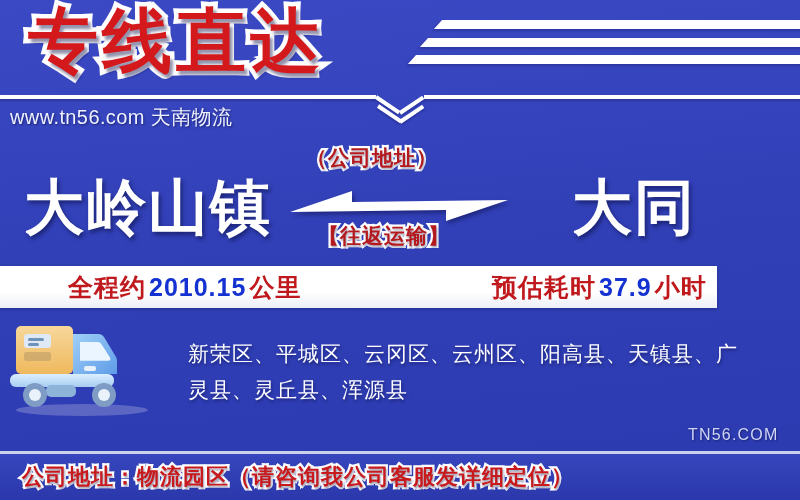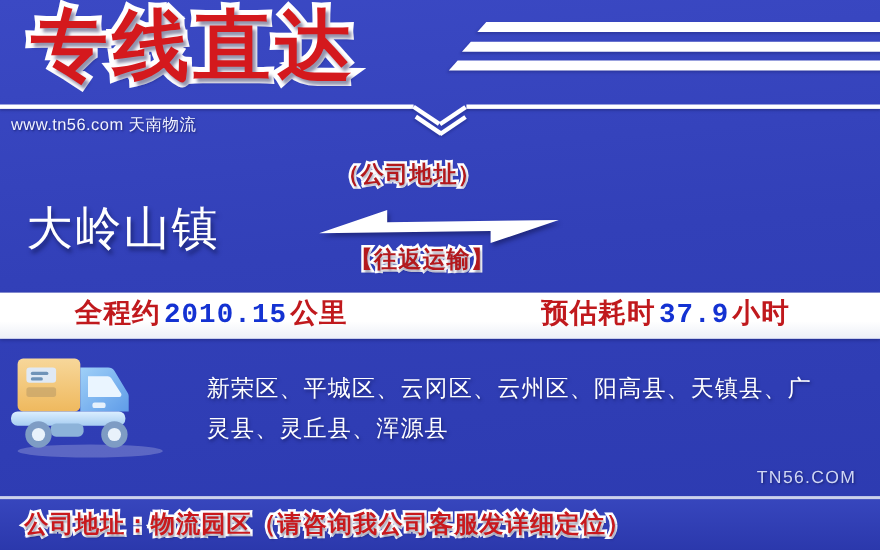--- a/index.html
+++ b/index.html
@@ -53,32 +53,32 @@
     position:absolute;width:28px;height:4px;background:#fff;transform-origin:left center;
     box-shadow:0 2px 2px rgba(10,14,70,.2);
   }
   .chev.a{left:376px;top:95px;transform:rotate(34deg);}
   .chev.b{left:400px;top:111px;transform:rotate(-34deg);}
   .chev.c{left:378px;top:104px;transform:rotate(34deg);}
   .chev.d{left:400px;top:120px;transform:rotate(-34deg);}
 
   .site{
     position:absolute;left:10px;top:104px;
-    font-size:15px;color:#f0f2ff;letter-spacing:.4px;
+    font-size:20px;color:#f0f2ff;letter-spacing:.4px;
     text-shadow:1px 1px 2px rgba(10,14,70,.6);
     white-space:nowrap;
   }
 
   
   #route{position:absolute;left:0;top:150px;width:800px;height:115px;}
 
   .city{
     position:absolute;top:0;
-    font-size:42px;line-height:115px;
-    color:#ffffff;font-weight:normal;letter-spacing:2px;
+    font-size:60px;line-height:115px;
+    color:#ffffff;font-weight:bold;letter-spacing:2px;
     text-shadow:2px 3px 4px rgba(8,12,60,.55);
     white-space:nowrap;
   }
   .city.origin{left:24px;}
   .city.dest{left:572px;}
 
   .tagline{
     position:absolute;
     font-size:21px;font-weight:bold;letter-spacing:1px;
     color:#b3191d;
@@ -89,24 +89,23 @@
   }
   .tagline.top{left:306px;top:-6px;}
   .tagline.bottom{left:318px;top:72px;}
 
   
   #arrow{position:absolute;left:290px;top:36px;width:218px;height:40px;}
   #arrow svg{display:block;filter:drop-shadow(2px 3px 2px rgba(8,12,60,.45));}
 
   
   #band{
-    position:absolute;left:0;top:266px;width:800px;height:42px;
+    position:absolute;left:0;top:266px;width:717px;height:42px;
     background:linear-gradient(180deg,#ffffff 0%,#ffffff 62%,#eceff7 100%);
     box-shadow:0 1px 3px rgba(8,12,60,.35);
-    font-family:Liberation Mono, monospace;
   }
   .metric{
     position:absolute;top:0;height:42px;line-height:42px;
     font-size:25px;font-weight:bold;white-space:nowrap;
     color:#c0191d;letter-spacing:1px;
   }
   .metric.left{left:68px;}
   .metric.right{left:492px;}
   .metric .num{color:#1432d2;font-weight:bold;padding:0 3px;}
 
@@ -178,20 +177,21 @@
     <div class="tagline top">（公司地址）</div>
 
     <div id="arrow">
       <svg width="218" height="40" viewBox="0 0 218 40" aria-hidden="true">
         <path d="M0 26 L62 5 L62 16 L218 14 L218 14 L156 35 L156 24 L0 26 Z" fill="#ffffff"></path>
       </svg>
     </div>
 
     <div class="tagline bottom">【往返运输】</div>
 
+    <div class="city dest">大同</div>
   </div>
 
   <div id="band">
     <div class="metric left">
       <span>全程约</span><span class="num">2010.15</span><span>公里</span>
     </div>
     <div class="metric right">
       <span>预估耗时</span><span class="num">37.9</span><span>小时</span>
     </div>
   </div>

